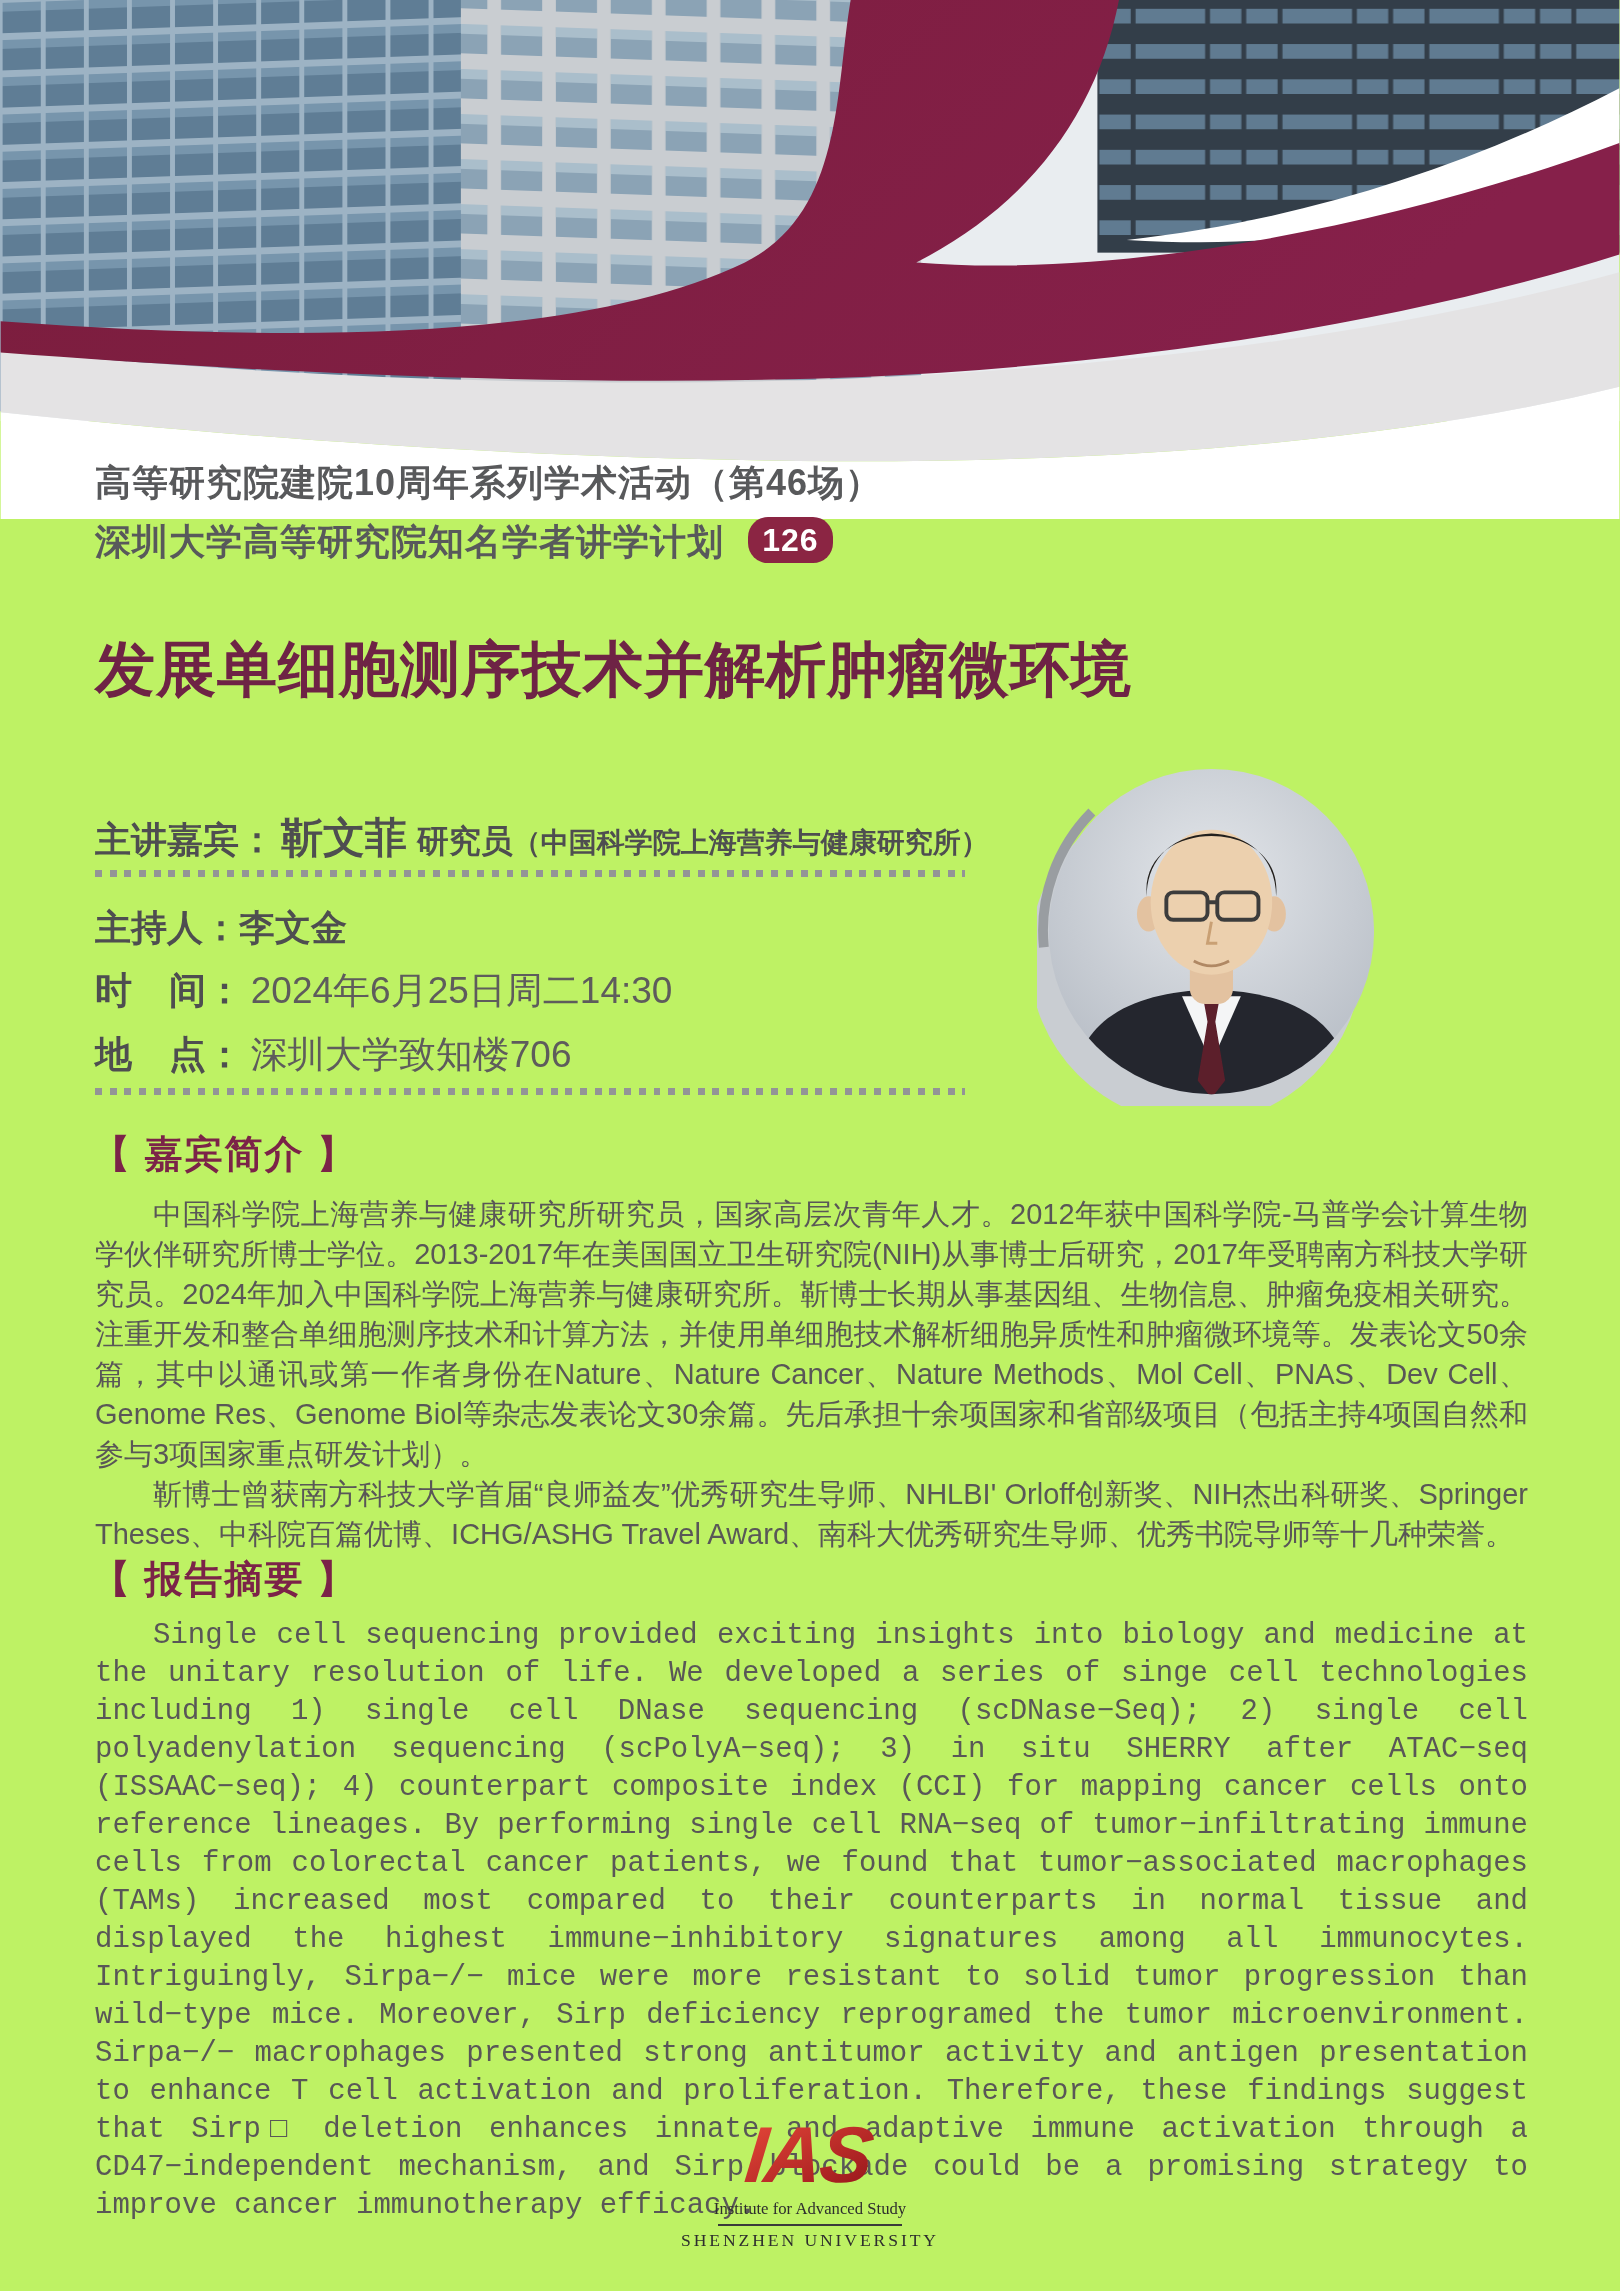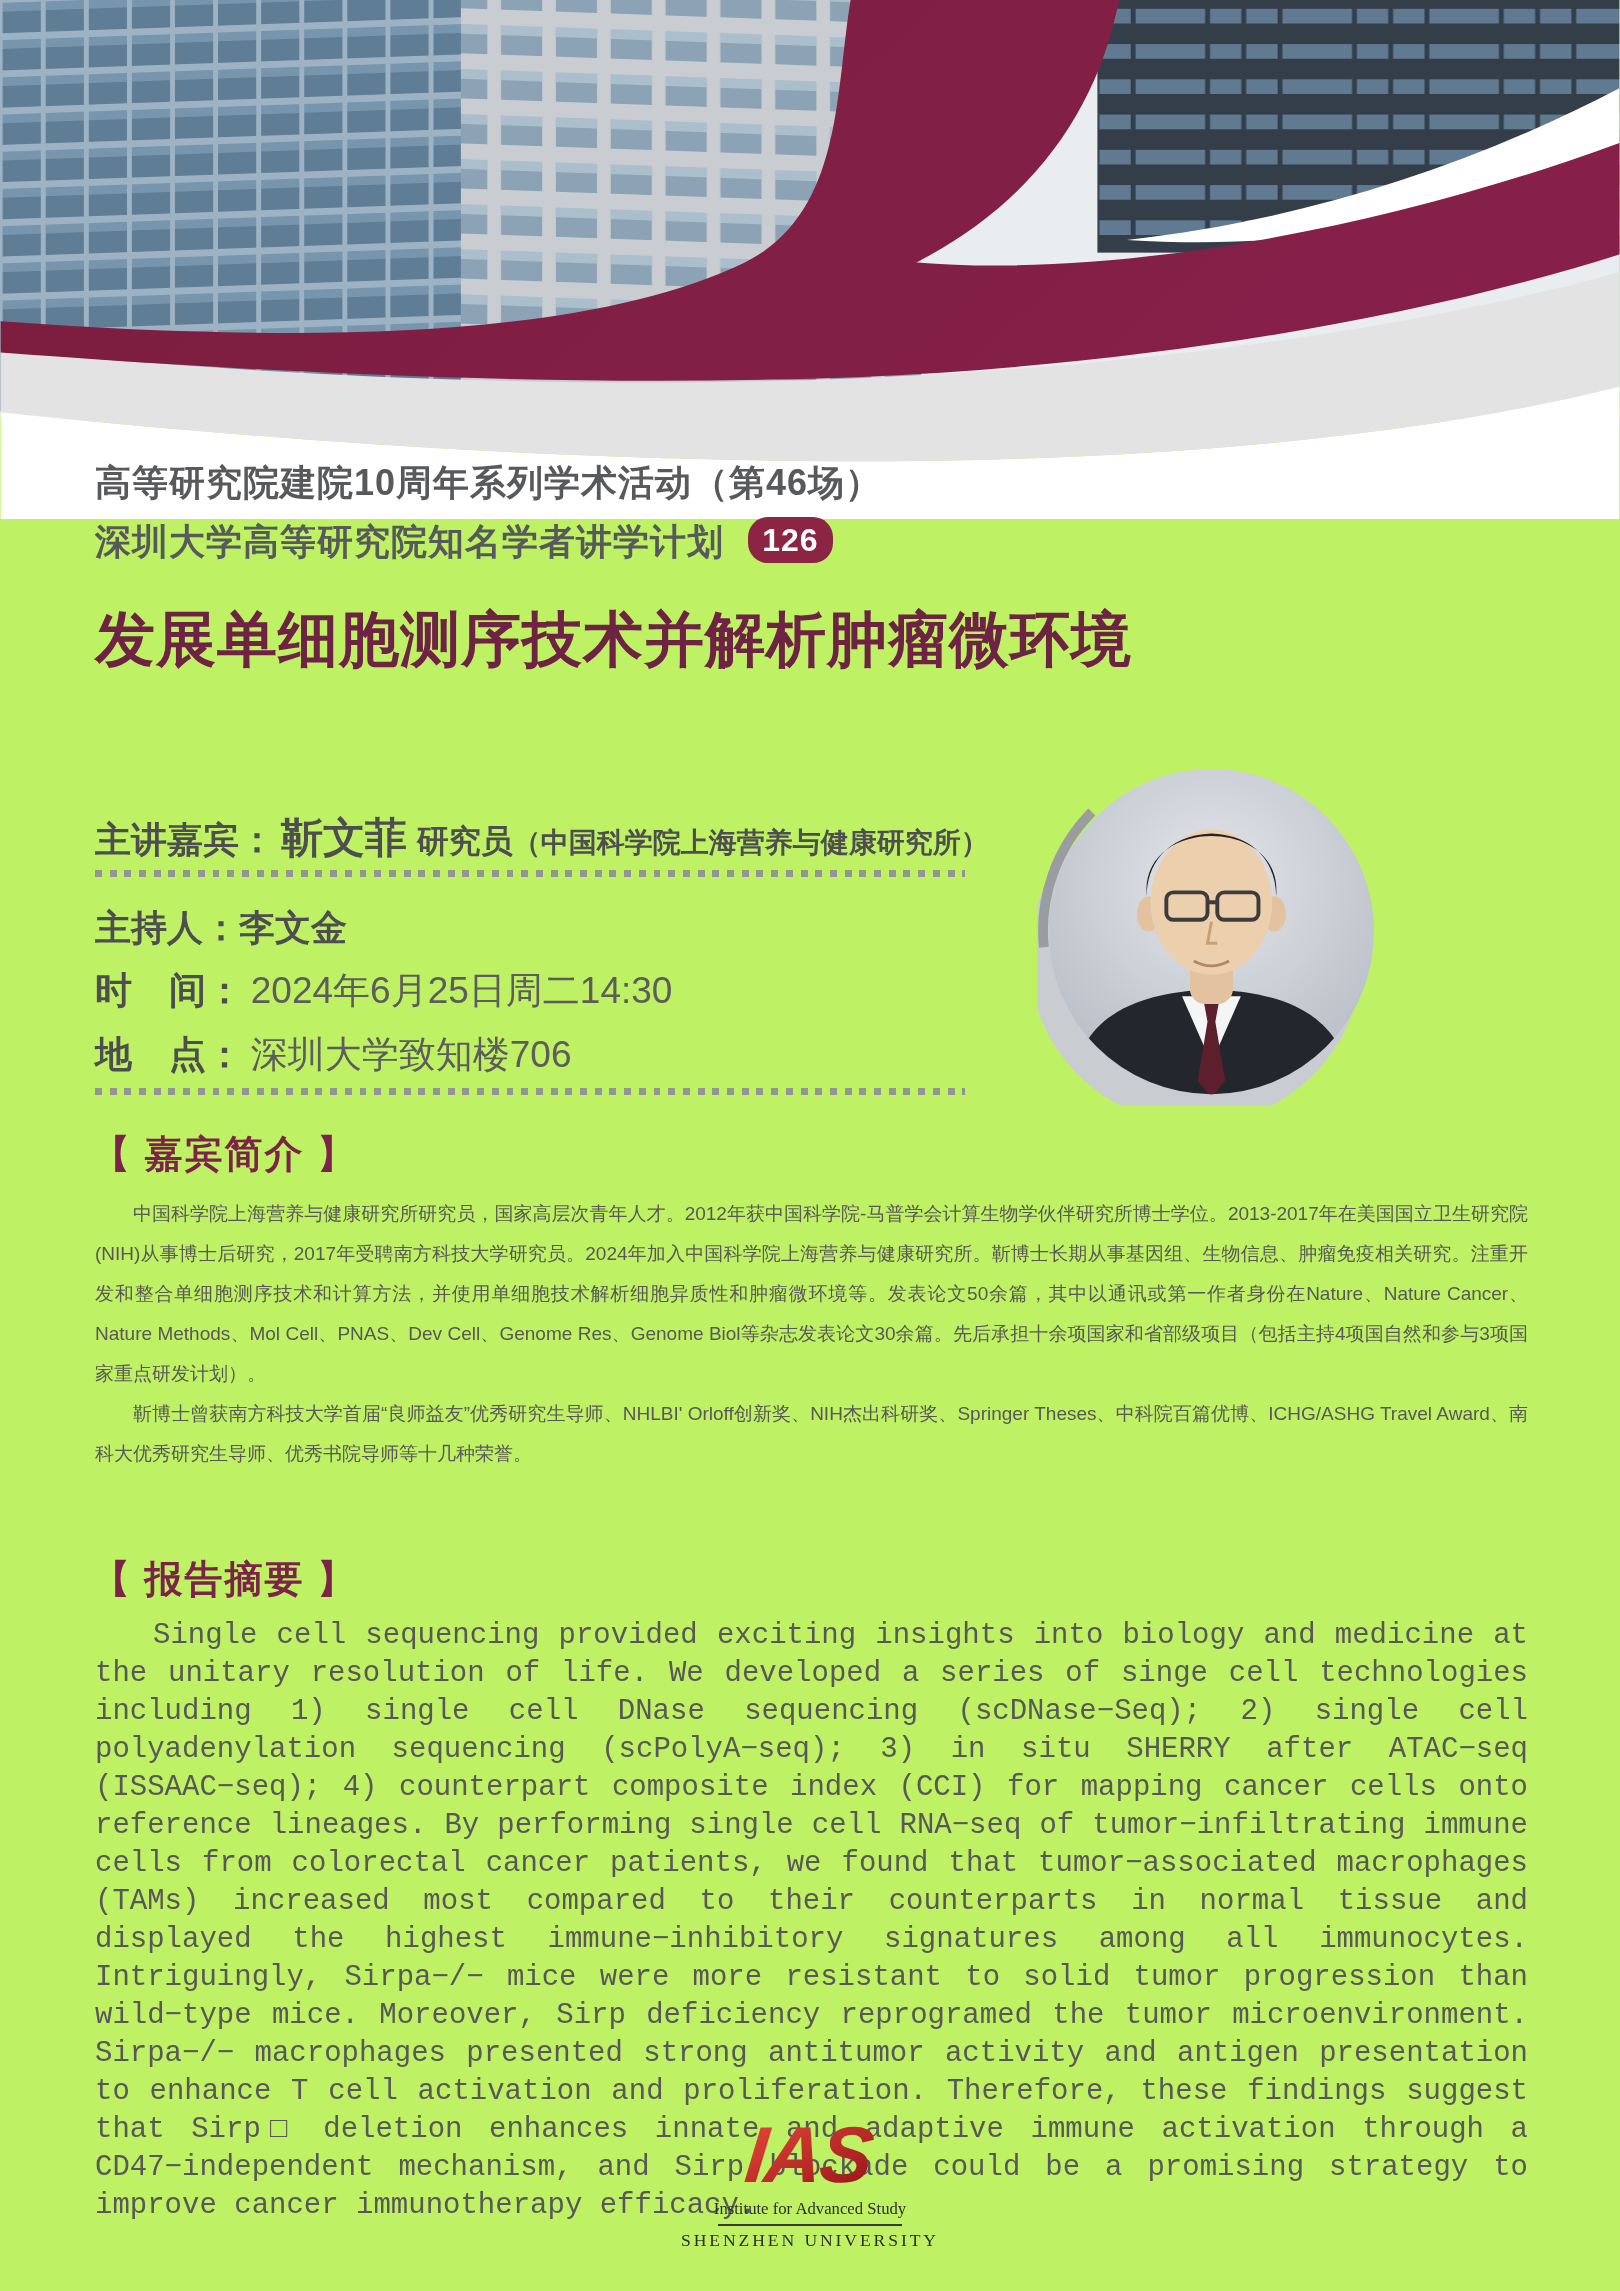--- a/index.html
+++ b/index.html
@@ -9,21 +9,21 @@
 
   
   .top-art { position:absolute; left:0; top:0; }
 
   
   .series { position:absolute; left:95px; top:453px; color:#58595b; font-weight:bold; }
   .series .line { font-size:36px; line-height:59px; letter-spacing:1px; white-space:nowrap; }
   .badge { display:inline-block; background:#8b2543; color:#ffffff; font-size:32px; line-height:46px;
            padding:0 14.7px; border-radius:20px; margin-left:23.5px; transform:translateY(-2.9px); }
 
-  .title { position:absolute; left:95px; top:600px; font-size:60px; font-weight:bold;
+  .title { position:absolute; left:95px; top:630px; font-size:60px; font-weight:bold;
            color:#6e2345; letter-spacing:1px; white-space:nowrap; }
 
   
   .info-row { position:absolute; left:95px; color:#4e4e50; white-space:nowrap; }
   .speaker-row { top:810px; font-weight:bold; font-size:36px; }
   .speaker-row .name { font-size:42px; margin-left:5.9px; }
   .speaker-row .stitle { font-size:32px; margin-left:9.8px; }
   .speaker-row .affil { font-size:28px; }
   .dotted { position:absolute; left:95px; width:870px; height:6.9px;
             background:repeating-linear-gradient(90deg,#939496 0 6.9px, transparent 6.9px 14.7px); }
@@ -36,21 +36,21 @@
   .val { color:#5e5c5c; font-weight:normal; margin-left:7.8px; }
 
   
   .portrait { position:absolute; left:1037px; top:765px; }
 
   
   .sec-head { position:absolute; left:92px; font-size:38px; font-weight:bold; color:#7b2348; letter-spacing:2px; white-space:nowrap; }
   .bio-head { top:1129px; }
   .abs-head { top:1554px; }
   .flow { position:absolute; left:95px; width:1433px; color:#595757; text-align:justify; }
-  .bio-text { top:1194px; font-size:19px; line-height:40px; }
+  .bio-text { top:1194px; font-size:29px; line-height:40px; }
   .bio-text p { text-indent:2em; }
   .abs-text { top:1617px; font-size:29px; line-height:38px;font-family:Liberation Mono, monospace; }
   .abs-text p { text-indent:2em; }
 
   
   .footer { position:absolute; left:0; top:2115px; width:1620px; text-align:center; }
   .logo-mark { display:block; margin:0 auto; }
   .logo-inst { font-family:"Liberation Serif","DejaVu Serif",serif; font-size:16.7px; color:#2e2e2e; margin-top:2px; }
   .logo-rule { width:184px; height:2px; background:#3a3a3a; margin:4.9px auto 3.9px auto; }
   .logo-univ { font-family:"Liberation Serif","DejaVu Serif",serif; font-size:17.6px; letter-spacing:2.9px; color:#2e2e2e; }

